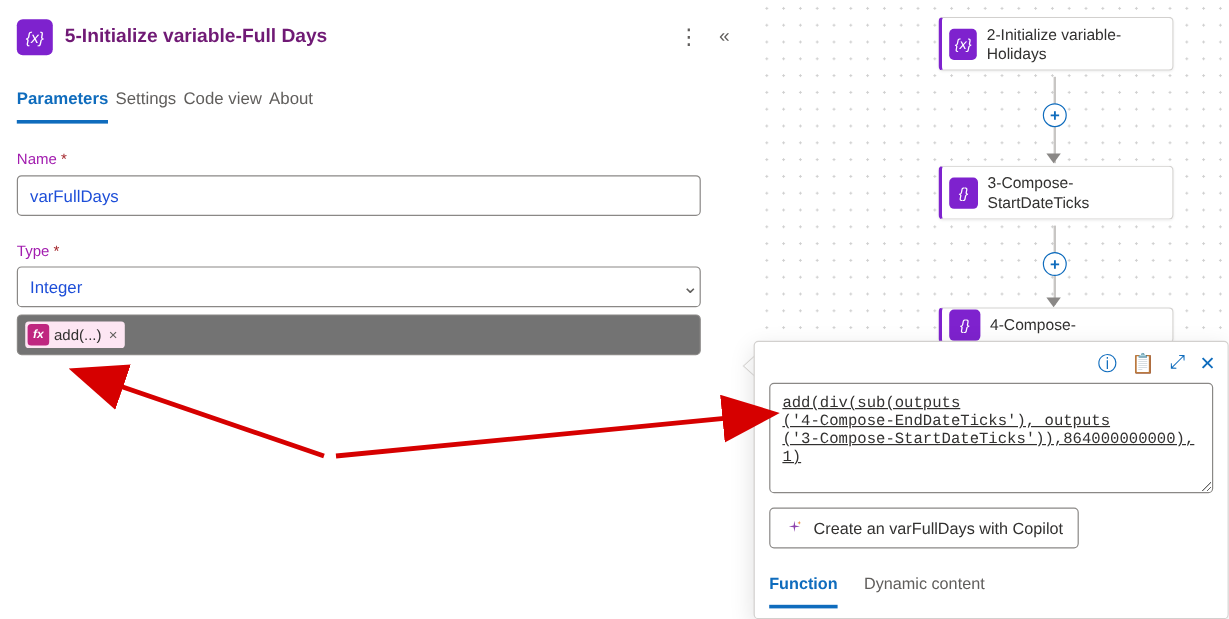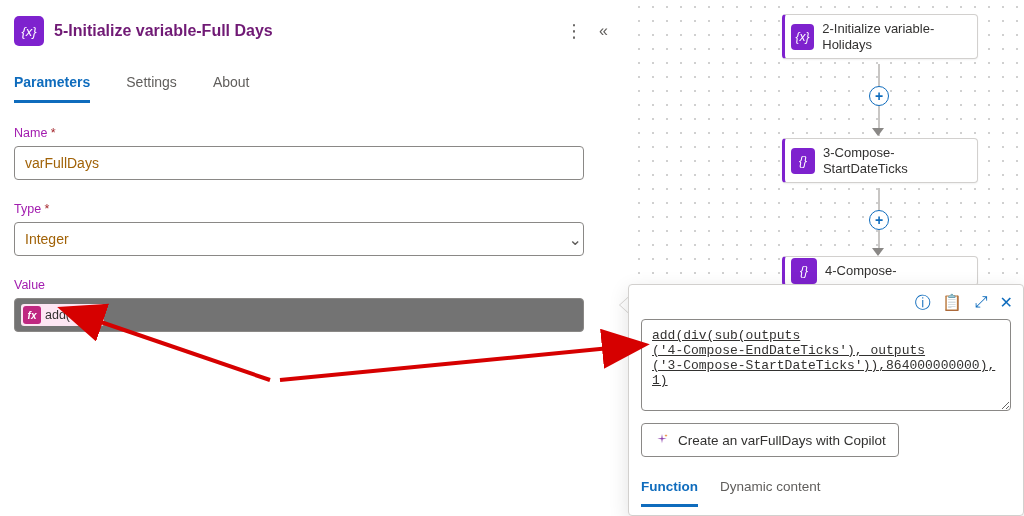--- a/index.html
+++ b/index.html
@@ -7,27 +7,27 @@
 
   
   .left-panel { position: absolute; left: 0; top: 0; width: 620px; height: 100%; padding: 16px 12px 0 14px; }
   .panel-header { display: flex; align-items: center; gap: 10px; }
   .var-icon { width: 30px; height: 30px; border-radius: 5px; background: #7e22ce; color: #fff; display: flex; align-items: center; justify-content: center; font-size: 13px; font-style: italic; }
   .panel-title { font-size: 16px; font-weight: 600; color: #701a75; flex: 1; }
   .hdr-icons { margin-left: auto; display: flex; align-items: center; gap: 16px; color: #605e5c; }
   .kebab { font-size: 18px; line-height: 1; }
   .collapse-ic { font-size: 16px; }
 
-  .tabs { display: flex; gap: 36px; margin-top: 22px; border-bottom: 1px solid transparent; }
+  .tabs { display: flex; gap: 6px; margin-top: 22px; border-bottom: 1px solid transparent; }
   .tab { font-size: 14px; color: #605e5c; padding: 6px 0 10px; cursor: pointer; }
   .tab.active { color: #0f6cbd; font-weight: 600; border-bottom: 3px solid #0f6cbd; }
 
   .field-lbl { font-size: 12.5px; color: #a21caf; margin-top: 22px; }
   .req::after { content: " *"; color: #a4262c; }
-  .txtbox { width: 96%; margin-top: 6px; border: 1px solid #8a8886; border-radius: 4px; padding: 8px 10px; font-size: 14px; color: #a16207; background: #fff; }
+  .txtbox { width: 96%; margin-top: 6px; border: 1px solid #8a8886; border-radius: 4px; padding: 8px 10px; font-size: 14px; color: #1d4ed8; background: #fff; }
   .selectbox { position: relative; }
   .selectbox .chev { position: absolute; right: 26px; top: 50%; transform: translateY(-50%); color: #605e5c; pointer-events: none; }
 
   .value-box { width: 96%; margin-top: 6px; border: 1px solid #8a8886; border-radius: 4px; padding: 5px 6px; display: flex; align-items: center; min-height: 34px; background:#737373; }
   .token { display: inline-flex; align-items: center; gap: 4px; background: #fde6f3; border-radius: 3px; padding: 2px 6px 2px 2px; font-size: 12.5px; color: #323130; }
   .token .fx { width: 18px; height: 18px; border-radius: 3px; background: #bf2680; color: #fff; display: flex; align-items: center; justify-content: center; font-size: 10px; font-style: italic; font-weight:600; }
   .token .x { margin-left: 2px; color: #605e5c; cursor: pointer; }
 
   
   .canvas { position: absolute; left: 632px; top: 0; width: 392px; height: 286px;
@@ -74,33 +74,33 @@
     <div class="panel-title">5-Initialize variable-Full Days</div>
     <div class="hdr-icons">
       <span class="kebab">⋮</span>
       <span class="collapse-ic">«</span>
     </div>
   </div>
 
   <div class="tabs">
     <div class="tab active">Parameters</div>
     <div class="tab">Settings</div>
+    <div class="tab">Code view</div>
     <div class="tab">About</div>
   </div>
 
   <div class="field-lbl req">Name</div>
   <input class="txtbox" value="varFullDays" style="">
 
   <div class="field-lbl req">Type</div>
   <div class="selectbox">
     <div class="txtbox" style="padding-right:24px;">Integer</div>
     <span class="chev">⌄</span>
   </div>
 
-  <div class="field-lbl">Value</div>
   <div class="value-box">
     <span class="token">
       <span class="fx">fx</span>
       <span>add(...)</span>
       <span class="x">×</span>
     </span>
   </div>
 </div>
 
 <div class="canvas">

